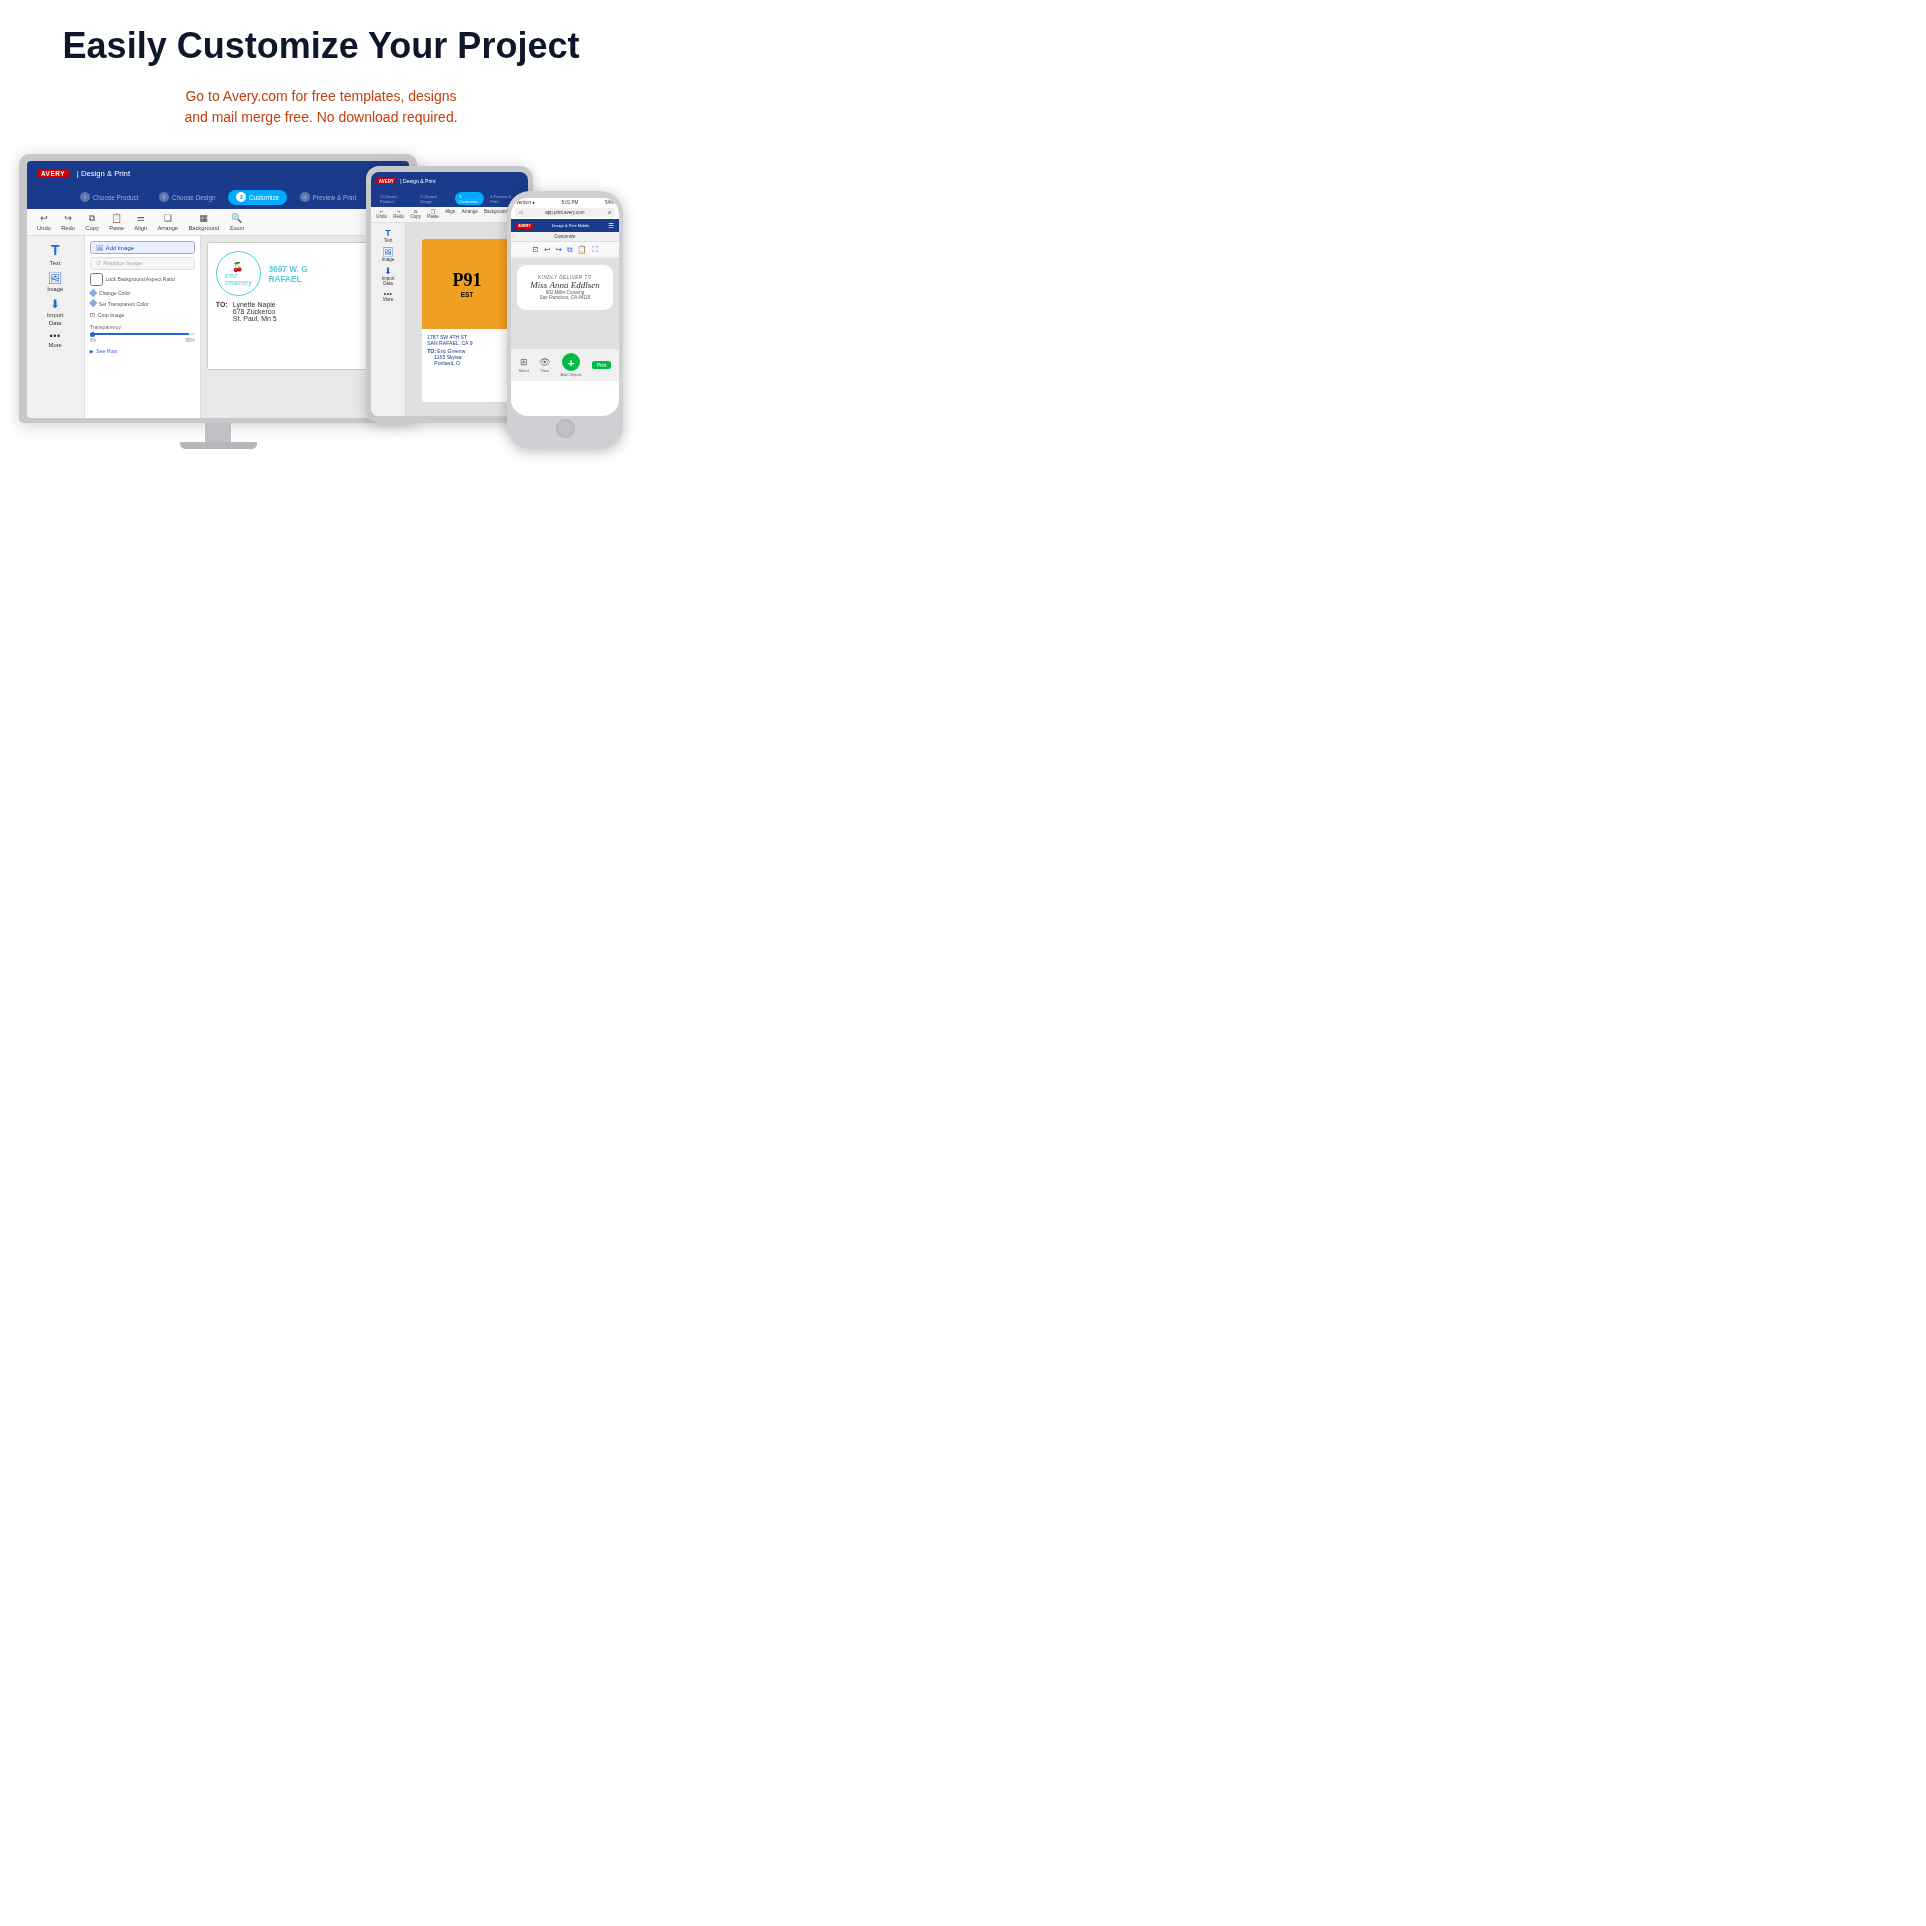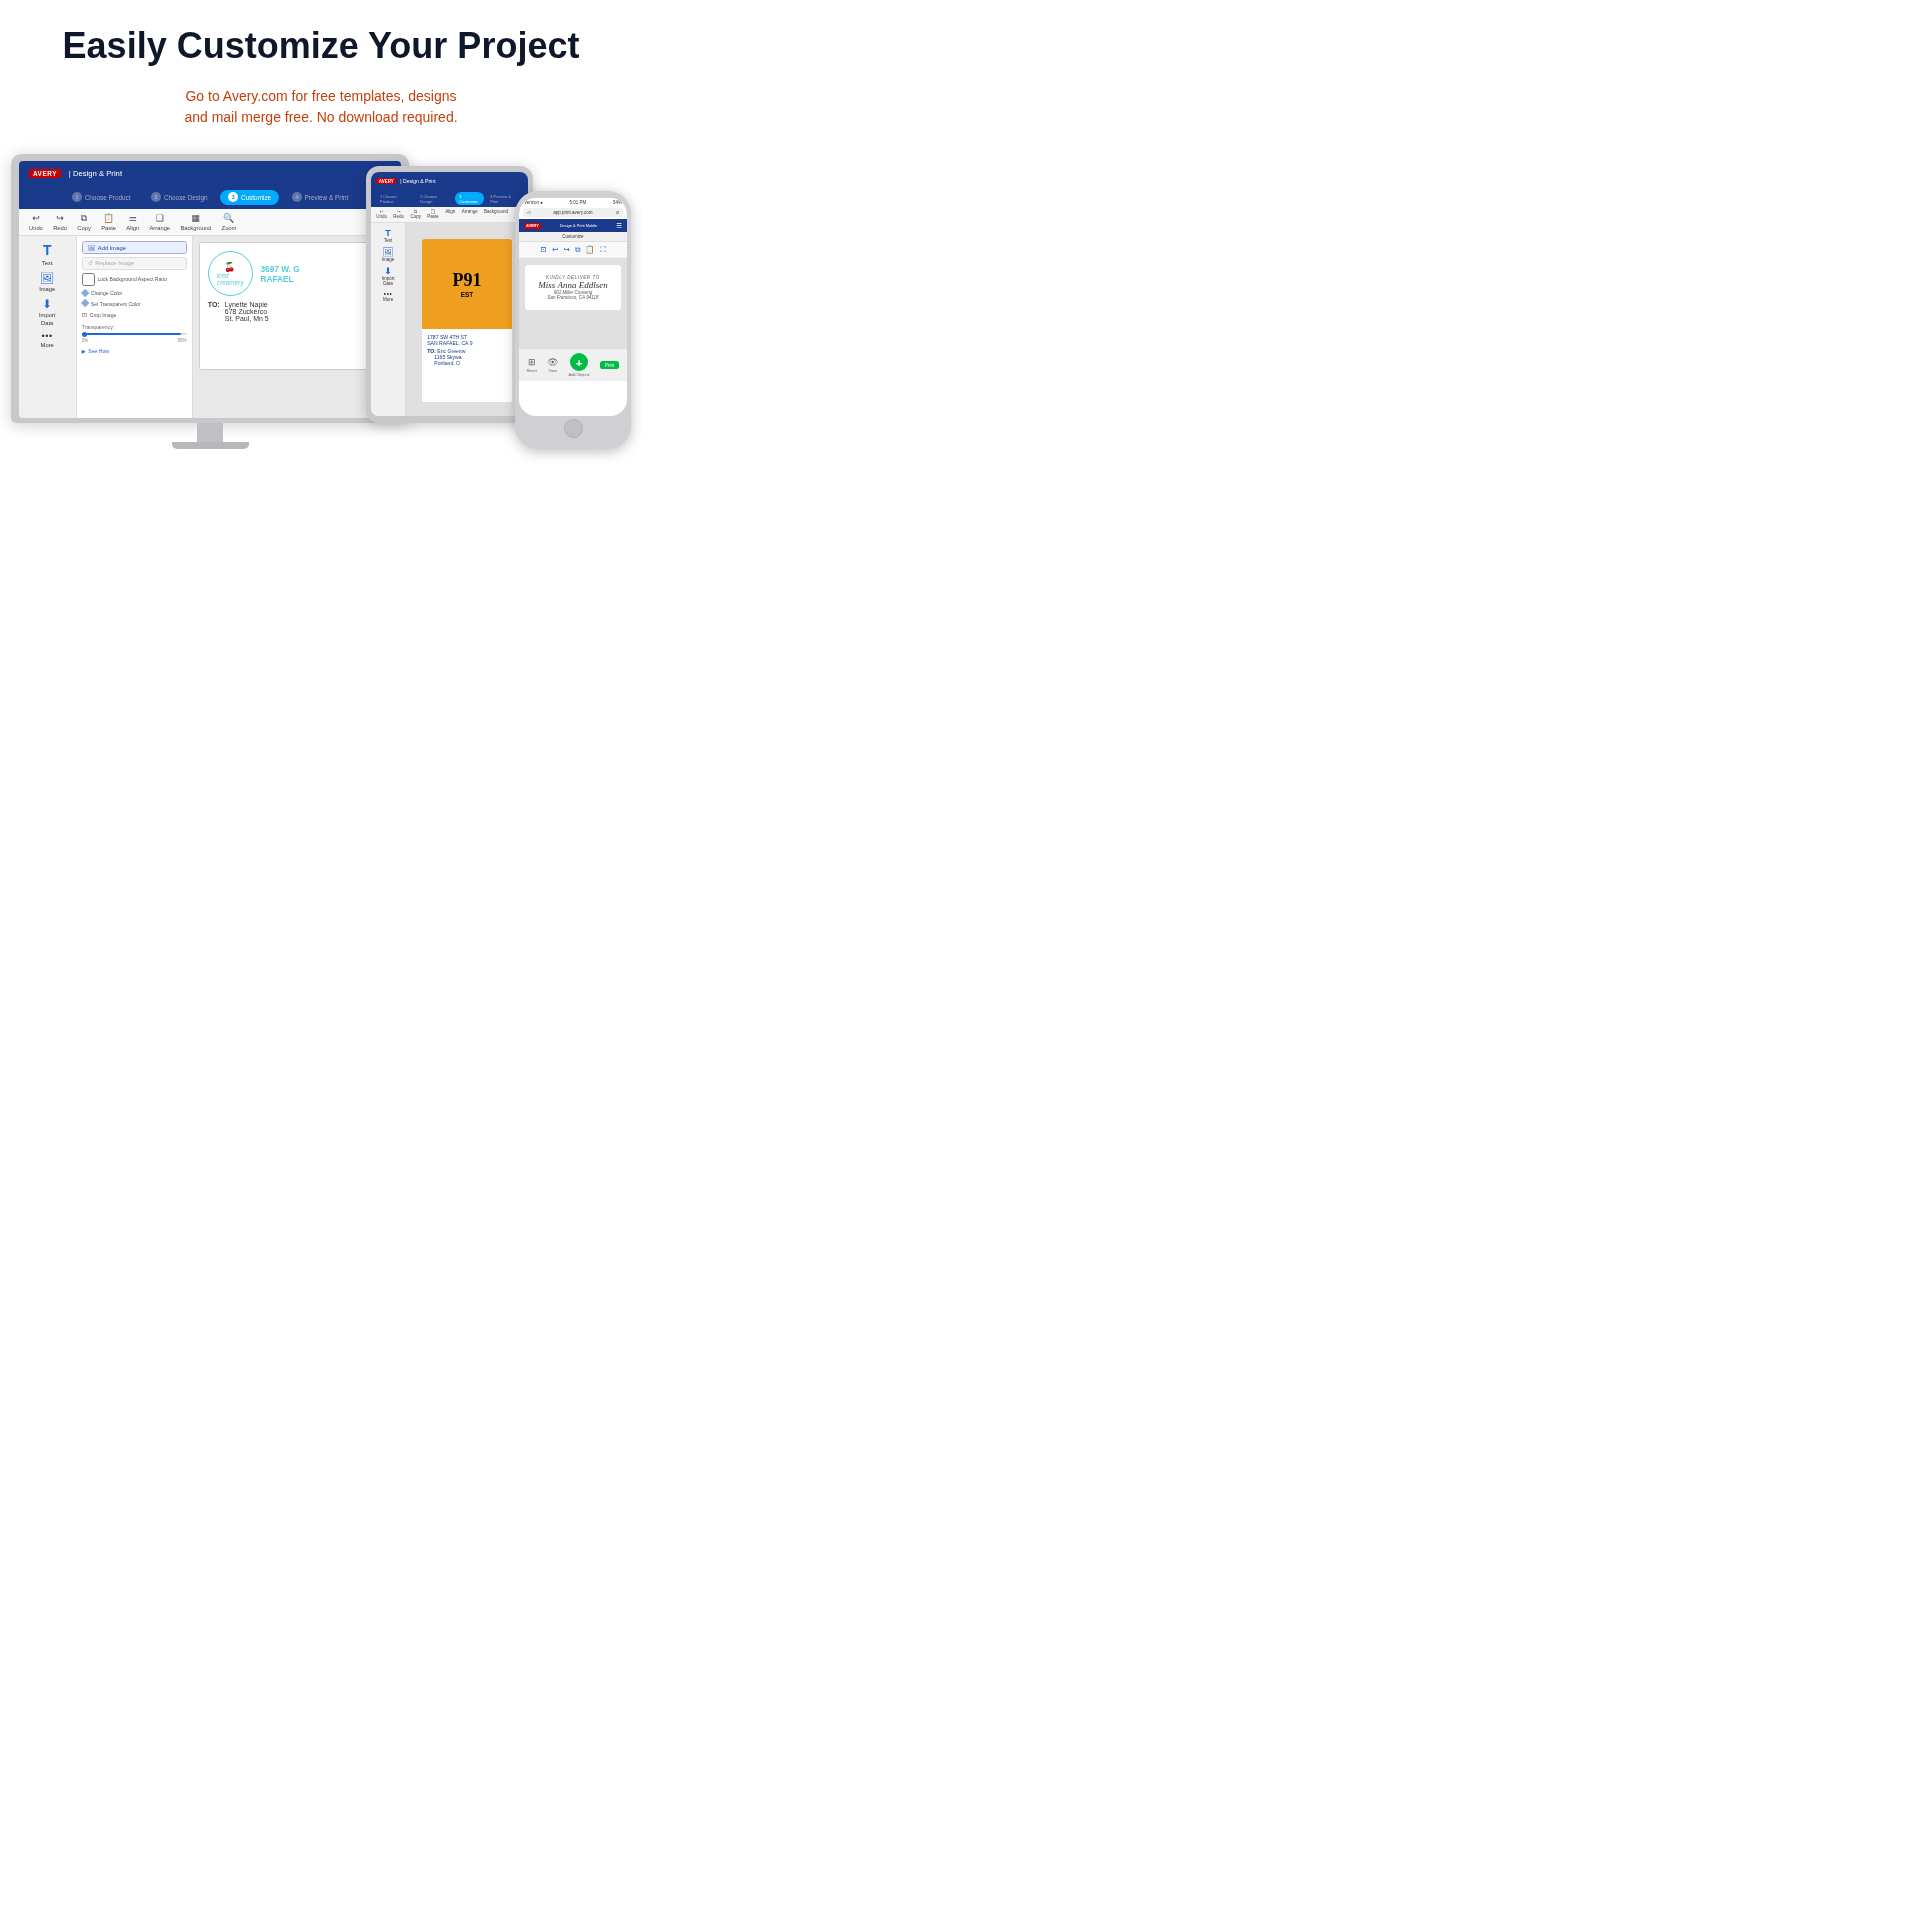--- a/index.html
+++ b/index.html
@@ -31,21 +31,21 @@
       line-height: 1.5;
       margin-bottom: 26px;
     }
 
     .devices-container {
       display: flex;
       align-items: flex-end;
       justify-content: center;
       width: 100%;
       position: relative;
-      gap: 8px;
+      gap: 0;
     }
 
     
     .monitor-wrapper {
       position: relative;
       z-index: 1;
       display: flex;
       flex-direction: column;
       align-items: center;
     }
@@ -615,21 +615,21 @@
       border-bottom: 0.6px solid #eee;
     }
 
     .phone-toolbar-icon {
       font-size: 7.7px;
       color: #2266dd;
     }
 
     .phone-label-content {
       background: white;
-      border-radius: 3px;
+      border-radius: 9px;
       padding: 10px;
       font-size: 5.1px;
       font-style: italic;
       color: #333;
       text-align: center;
     }
 
     .phone-label-cursive {
       font-family: Georgia, serif;
       font-style: italic;

